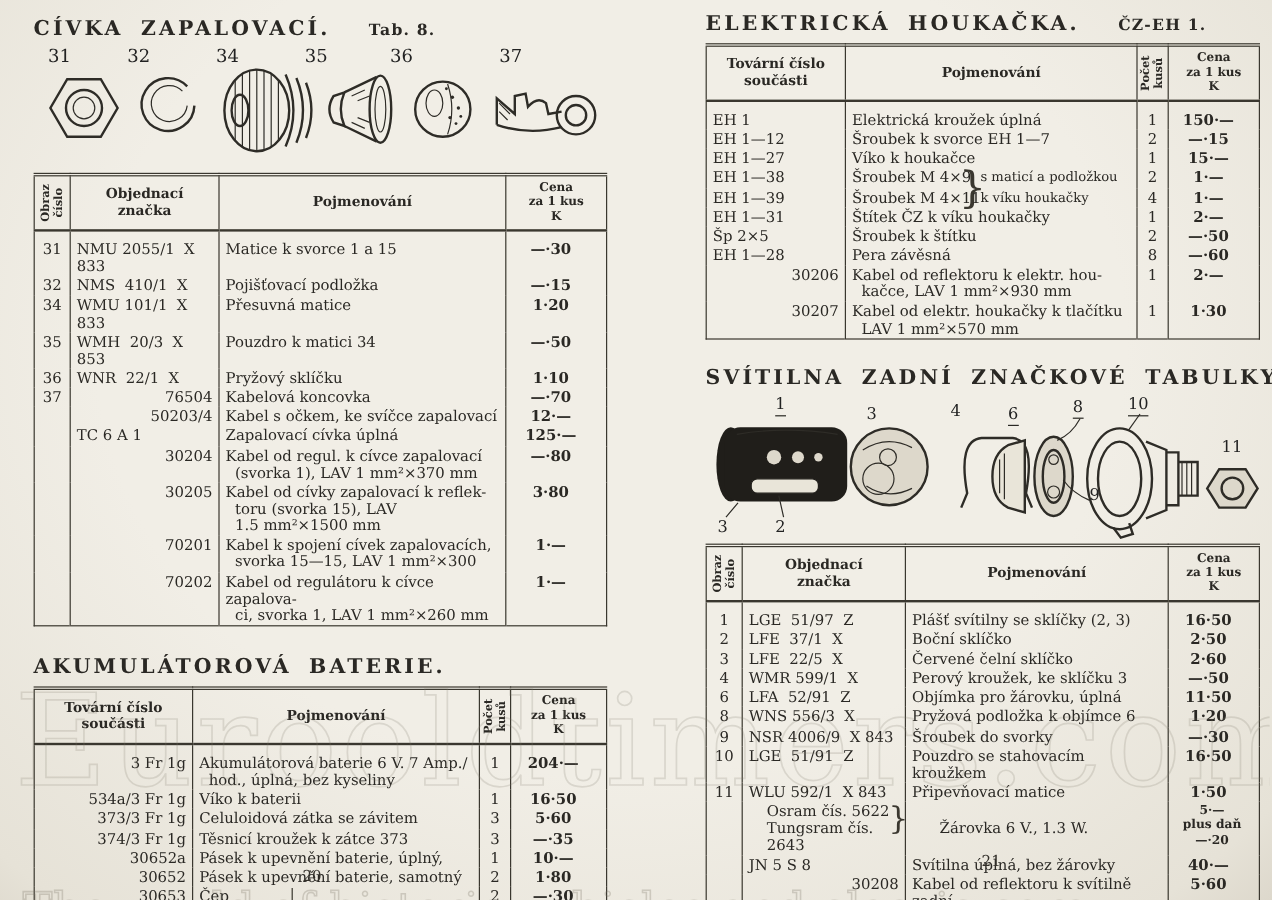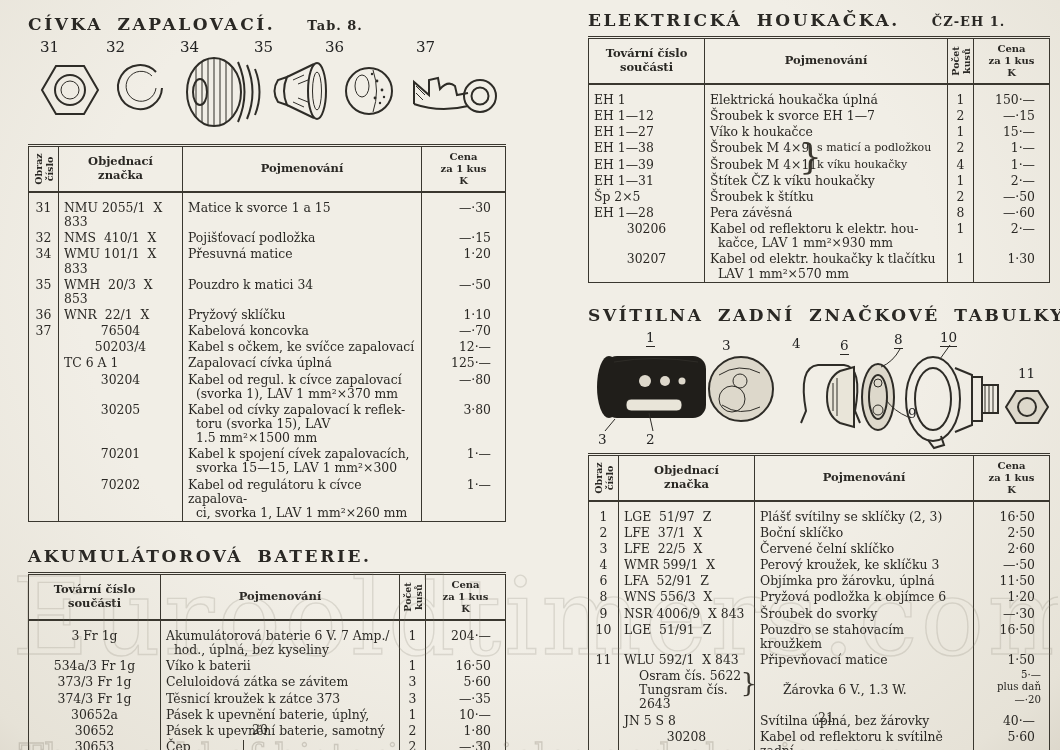--- a/index.html
+++ b/index.html
@@ -33,24 +33,24 @@
     font-size:11.5px; text-align:center; vertical-align:middle;
     white-space:pre-line; position:relative; padding:2px; line-height:1.2;margin-top:36px;
   }
   .ptable thead th.small{font-size:10px; line-height:1.2;}
   .vh{position:absolute; left:50%; top:50%; transform:translate(-50%,-50%) rotate(-90deg);
       width:44px; text-align:center; font-size:9.5px; line-height:1.2; font-weight:bold; white-space:pre-line;}
   .ptable tbody td{padding:1px 5px; vertical-align:top;}
   .ptable tbody tr:first-child td{padding-top:8px;}
   .c-img{text-align:center; padding:1px 1px;}
   .c-qty{text-align:center; padding:1px 1px;}
-  .c-price{text-align:right; padding-right:14px !important; white-space:pre-line;}
+  .c-price{text-align:center; padding-right:14px !important; white-space:pre-line;font-weight:bold;}
   .c-price.small{font-size:10.2px; line-height:1.2; padding-right:8px !important;}
   .c-code{white-space:pre-wrap;}
-  .c-code.num{text-align:center;}
+  .c-code.num{text-align:right;}
   .c-name{position:relative;}
   .c-name .nt{white-space:pre-wrap;}
   .c-name.vmid{vertical-align:middle;padding-left:28px;}
   .c-name .note{position:absolute; left:112px; top:2px; font-size:11px; white-space:nowrap;}
   .bgroup{position:absolute; display:flex; align-items:center; top:1px; pointer-events:none;}
   .bgroup.line{border-left:1.1px solid #3a372f; padding-left:11px; font-size:12px; white-space:nowrap;}
   .bgroup.glyph{font-family:"DejaVu Serif",serif; color:#3a372f; align-items:stretch;}
   .code-brace{position:absolute; right:-3px; top:0px; font-size:26px; line-height:30px; color:#3a372f;}
 
   
@@ -341,21 +341,21 @@
           <th><div class="vh">Počet
 kusů</div></th>
           <th class="small">Cena
 za 1 kus
 K</th>
         </tr>
       </thead>
       <tbody>
           <tr>
             <td class="c-code">EH 1</td>
-            <td class="c-name"><span class="nt">Elektrická houkačka úplná</span></td>
+            <td class="c-name"><span class="nt">Elektrická kroužek úplná</span></td>
             <td class="c-qty">1</td>
             <td class="c-price">150·—</td>
           </tr>
           <tr>
             <td class="c-code">EH 1—12</td>
             <td class="c-name"><span class="nt">Šroubek k svorce EH 1—7</span></td>
             <td class="c-qty">2</td>
             <td class="c-price">—·15</td>
           </tr>
           <tr>

